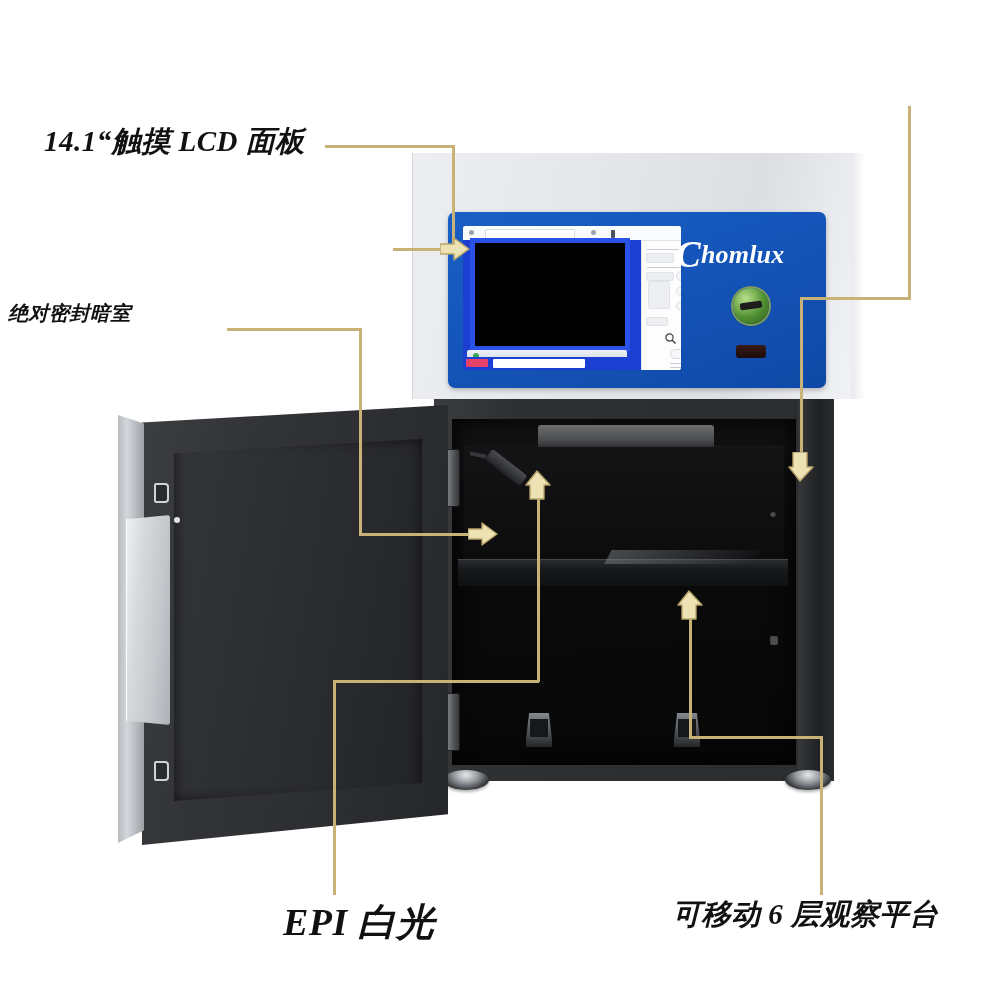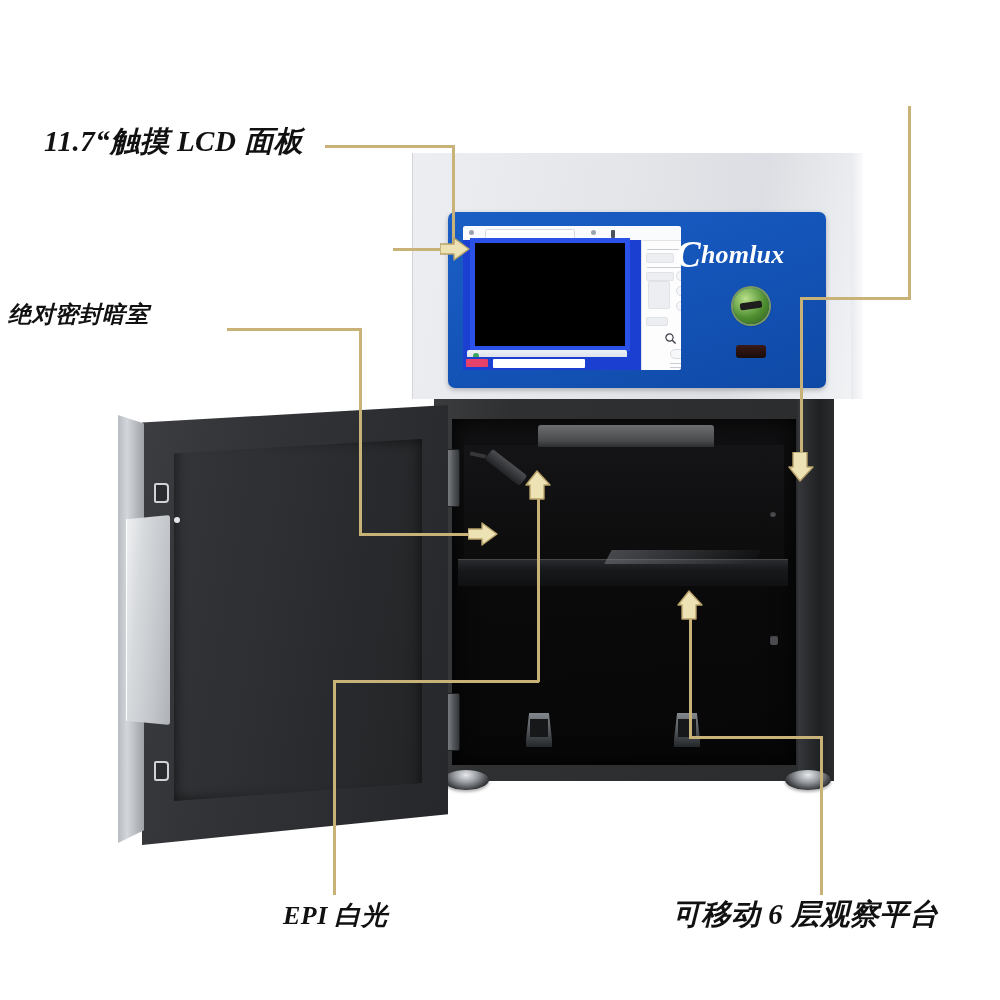--- a/index.html
+++ b/index.html
@@ -15,23 +15,23 @@
   .callout{
     position:absolute;
     font-family:"Liberation Serif","DejaVu Serif",serif;
     font-weight:700;font-style:italic;
     color:#111;
     white-space:nowrap;
     letter-spacing:.5px;
     line-height:1;
   }
   .cl-lcd   { left:44px;  top:127px; font-size:29px; }
-  .cl-dark  { left:8px;   top:303px; font-size:23px; }
+  .cl-dark  { left:8px;   top:303px; font-size:20px; }
   .cl-rgb   { left:793px; top:70px;  font-size:28px; }
-  .cl-white { left:283px; top:903px; font-size:26px; }
+  .cl-white { left:283px; top:903px; font-size:38px; }
   .cl-shelf { left:672px; top:900px; font-size:29px; }
 
   
   .lead{position:absolute;background:#c9b278;}
   .lead.h{height:3px;}
   .lead.v{width:3px;}
 
   .arrow{position:absolute;}
   .arrow svg{display:block;}
 
@@ -346,18 +346,18 @@
 
   <div class="lead v" style="left:820px;top:736px;height:159px;"></div>
   <div class="lead h" style="left:689px;top:736px;width:134px;"></div>
   <div class="lead v" style="left:689px;top:610px;height:128px;"></div>
   <div class="arrow" style="left:677px;top:590px;">
     <svg width="26" height="30" viewBox="0 0 26 30">
       <path d="M12 1 L25 15 L19 15 L19 29 L5 29 L5 15 L1 15 Z" fill="#ece2b4" stroke="#b9a269" stroke-width="1.4" stroke-linejoin="round"></path>
     </svg>
   </div>
 
-  <div class="callout cl-lcd">11.7“触摸 LCD 面板</div>
+  <div class="callout cl-lcd">14.1“触摸 LCD 面板</div>
   <div class="callout cl-dark">绝对密封暗室</div>
   <div class="callout cl-white">EPI 白光</div>
   <div class="callout cl-shelf">可移动 6 层观察平台</div>
 
 </div>
 
 </body></html>

